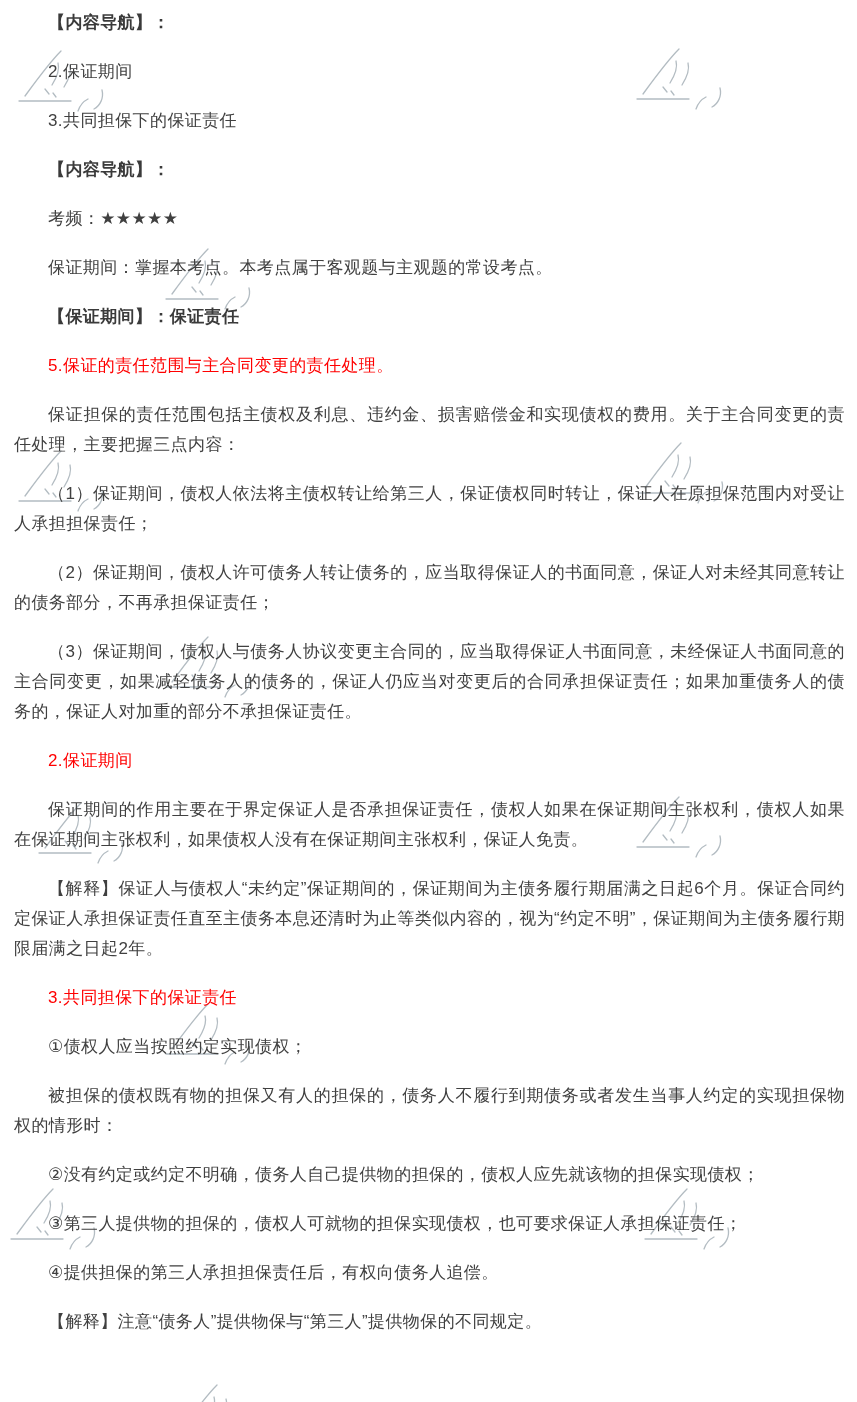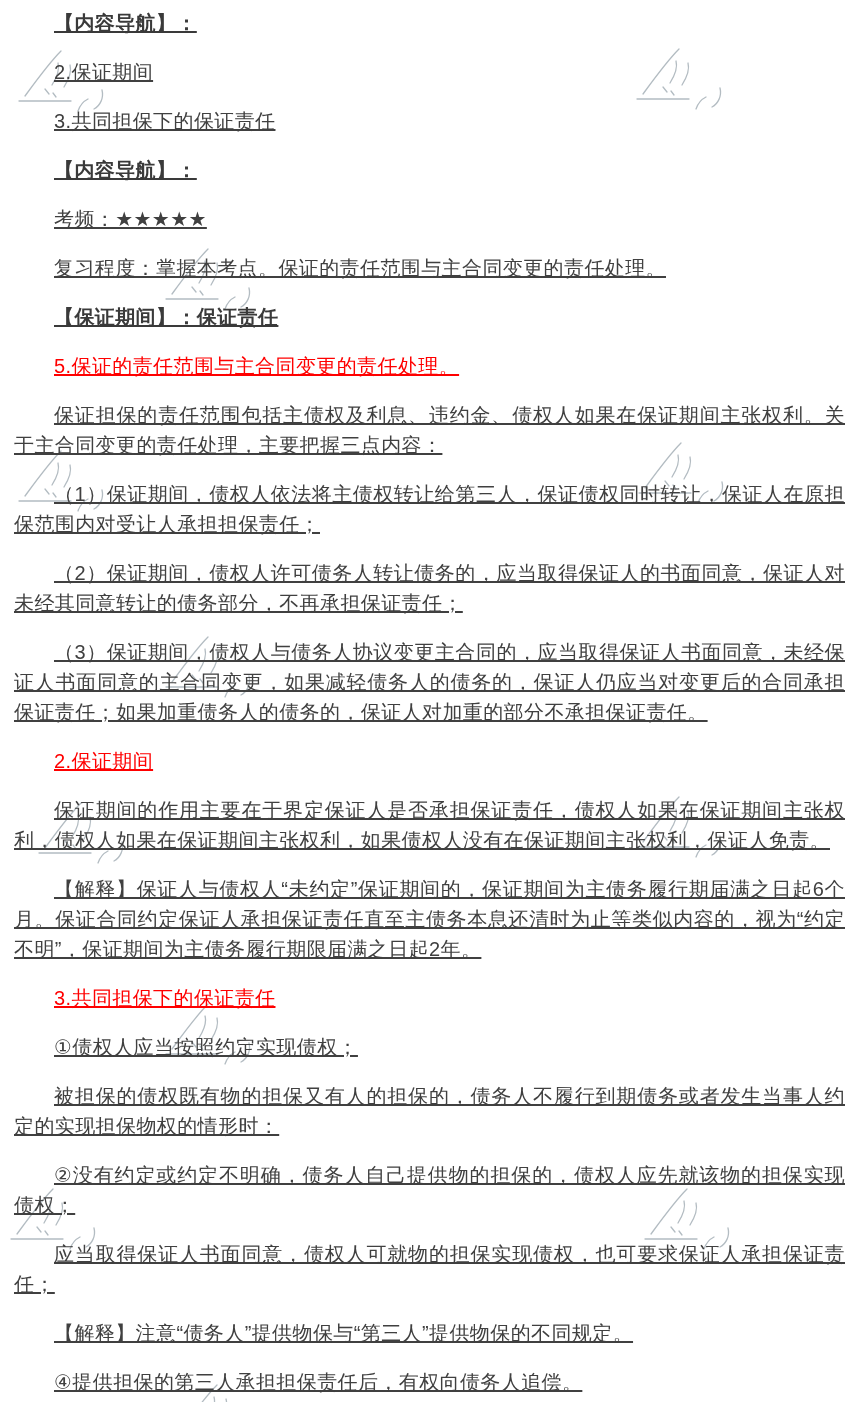--- a/index.html
+++ b/index.html
@@ -15,27 +15,26 @@
     background: var(--background, #ffffff);
     font-family: "Liberation Sans", "DejaVu Sans", sans-serif;
   }
   .content {
     position: relative;
     z-index: 1;
     padding: 8px 12px 0 14px;
   }
   .content p {
     margin: 0 0 19px 0;
-    font-size: 20px;
+    font-size: 17px;
     line-height: 30px;
     color: var(--text, #404040);
     text-indent: 2em;
     text-align: justify;
     letter-spacing: 0.4px;
-    text-decoration: underline;
   }
   .content p.h {
     font-weight: bold;
     color: var(--heading, #3a3a3a);
   }
   .content p.red {
     color: var(--highlight, #ff0000);
   }
   
   .wm-layer {
@@ -109,36 +108,36 @@
       </svg>
   </div>
 
   <div class="content">
     <p class="h">【内容导航】：</p>
     <p>2.保证期间</p>
     <p>3.共同担保下的保证责任</p>
 
     <p class="h">【内容导航】：</p>
     <p>考频：★★★★★</p>
-    <p>复习程度：掌握本考点。保证的责任范围与主合同变更的责任处理。</p>
+    <p>保证期间：掌握本考点。本考点属于客观题与主观题的常设考点。</p>
 
     <p class="h">【保证期间】：保证责任</p>
 
     <p class="red">5.保证的责任范围与主合同变更的责任处理。</p>
-    <p>保证担保的责任范围包括主债权及利息、违约金、债权人如果在保证期间主张权利。关于主合同变更的责任处理，主要把握三点内容：</p>
+    <p>保证担保的责任范围包括主债权及利息、违约金、损害赔偿金和实现债权的费用。关于主合同变更的责任处理，主要把握三点内容：</p>
     <p>（1）保证期间，债权人依法将主债权转让给第三人，保证债权同时转让，保证人在原担保范围内对受让人承担担保责任；</p>
     <p>（2）保证期间，债权人许可债务人转让债务的，应当取得保证人的书面同意，保证人对未经其同意转让的债务部分，不再承担保证责任；</p>
     <p>（3）保证期间，债权人与债务人协议变更主合同的，应当取得保证人书面同意，未经保证人书面同意的主合同变更，如果减轻债务人的债务的，保证人仍应当对变更后的合同承担保证责任；如果加重债务人的债务的，保证人对加重的部分不承担保证责任。</p>
 
     <p class="red">2.保证期间</p>
     <p>保证期间的作用主要在于界定保证人是否承担保证责任，债权人如果在保证期间主张权利，债权人如果在保证期间主张权利，如果债权人没有在保证期间主张权利，保证人免责。</p>
     <p>【解释】保证人与债权人“未约定”保证期间的，保证期间为主债务履行期届满之日起6个月。保证合同约定保证人承担保证责任直至主债务本息还清时为止等类似内容的，视为“约定不明”，保证期间为主债务履行期限届满之日起2年。</p>
 
     <p class="red">3.共同担保下的保证责任</p>
     <p>①债权人应当按照约定实现债权；</p>
     <p>被担保的债权既有物的担保又有人的担保的，债务人不履行到期债务或者发生当事人约定的实现担保物权的情形时：</p>
     <p>②没有约定或约定不明确，债务人自己提供物的担保的，债权人应先就该物的担保实现债权；</p>
-    <p>应当取得保证人书面同意，债权人可就物的担保实现债权，也可要求保证人承担保证责任；</p>
+    <p>③第三人提供物的担保的，债权人可就物的担保实现债权，也可要求保证人承担保证责任；</p>
+    <p>④提供担保的第三人承担担保责任后，有权向债务人追偿。</p>
     <p>【解释】注意“债务人”提供物保与“第三人”提供物保的不同规定。</p>
-    <p>④提供担保的第三人承担担保责任后，有权向债务人追偿。</p>
   </div>
 
 </div>
 
 </body></html>

